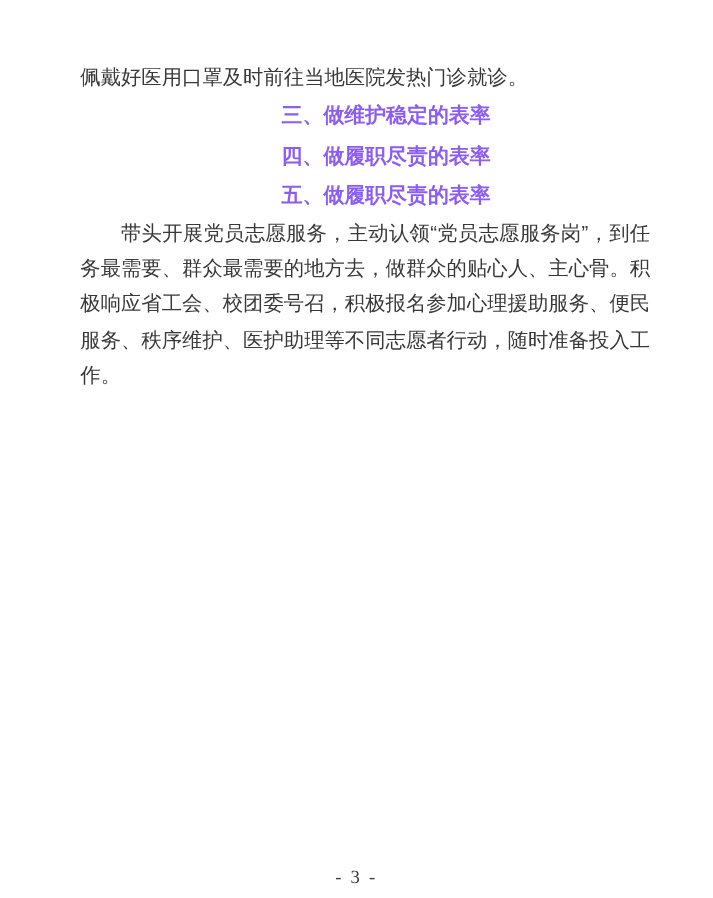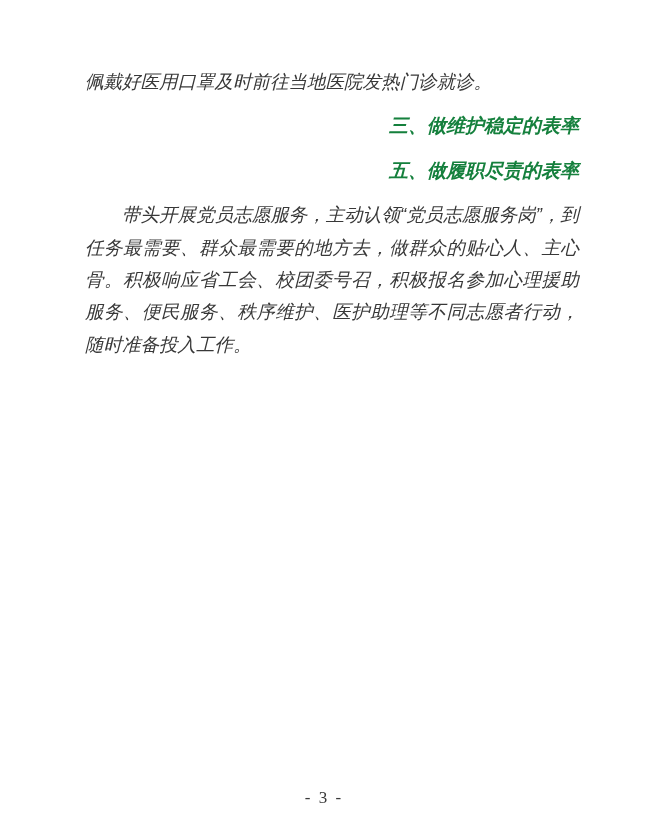--- a/index.html
+++ b/index.html
@@ -22,56 +22,56 @@
     width: 518px;
     font-size: 18.5px;
     line-height: 32.4px;
     color: #383838;
     text-align: justify;
     text-justify: inter-character;
     word-break: break-all;
   }
   .content p,
   .content h2 {
-    margin: 12px;
+    margin: 0;
     padding: 0;
-    font-style: italic;
   }
   .content p.paragraph {
     text-indent: 2em;
   }
   .content p.continuation {
     text-indent: 0;
     text-align: left;
   }
   .content h2.heading {
     font-size: 19px;
     font-weight: bold;
-    color: #15803d;
+    color: #8b5cf6;
     text-indent: 2em;
     margin-top: 4px;
     line-height: 32.4px;
-    text-align: right;
+    text-align: center;
   }
   .page-number {
     position: absolute;
     left: 0;
     right: 0;
     bottom: 8px;
     text-align: center;
     font-family: "Liberation Serif", "DejaVu Serif", serif;
     font-size: 17px;
     color: #3a3a3a;
     letter-spacing: 2px;
   }
 </style>
 </head>
 <body>
 
 <div class="page">
   <div class="content">
       <p class="continuation">佩戴好医用口罩及时前往当地医院发热门诊就诊。</p>
       <h2 class="heading">三、做维护稳定的表率</h2>
+      <h2 class="heading">四、做履职尽责的表率</h2>
       <h2 class="heading">五、做履职尽责的表率</h2>
       <p class="paragraph">带头开展党员志愿服务，主动认领“党员志愿服务岗”，到任务最需要、群众最需要的地方去，做群众的贴心人、主心骨。积极响应省工会、校团委号召，积极报名参加心理援助服务、便民服务、秩序维护、医护助理等不同志愿者行动，随时准备投入工作。</p>
     </div>
   <div class="page-number">- 3 -</div>
 </div>
 
 </body></html>

